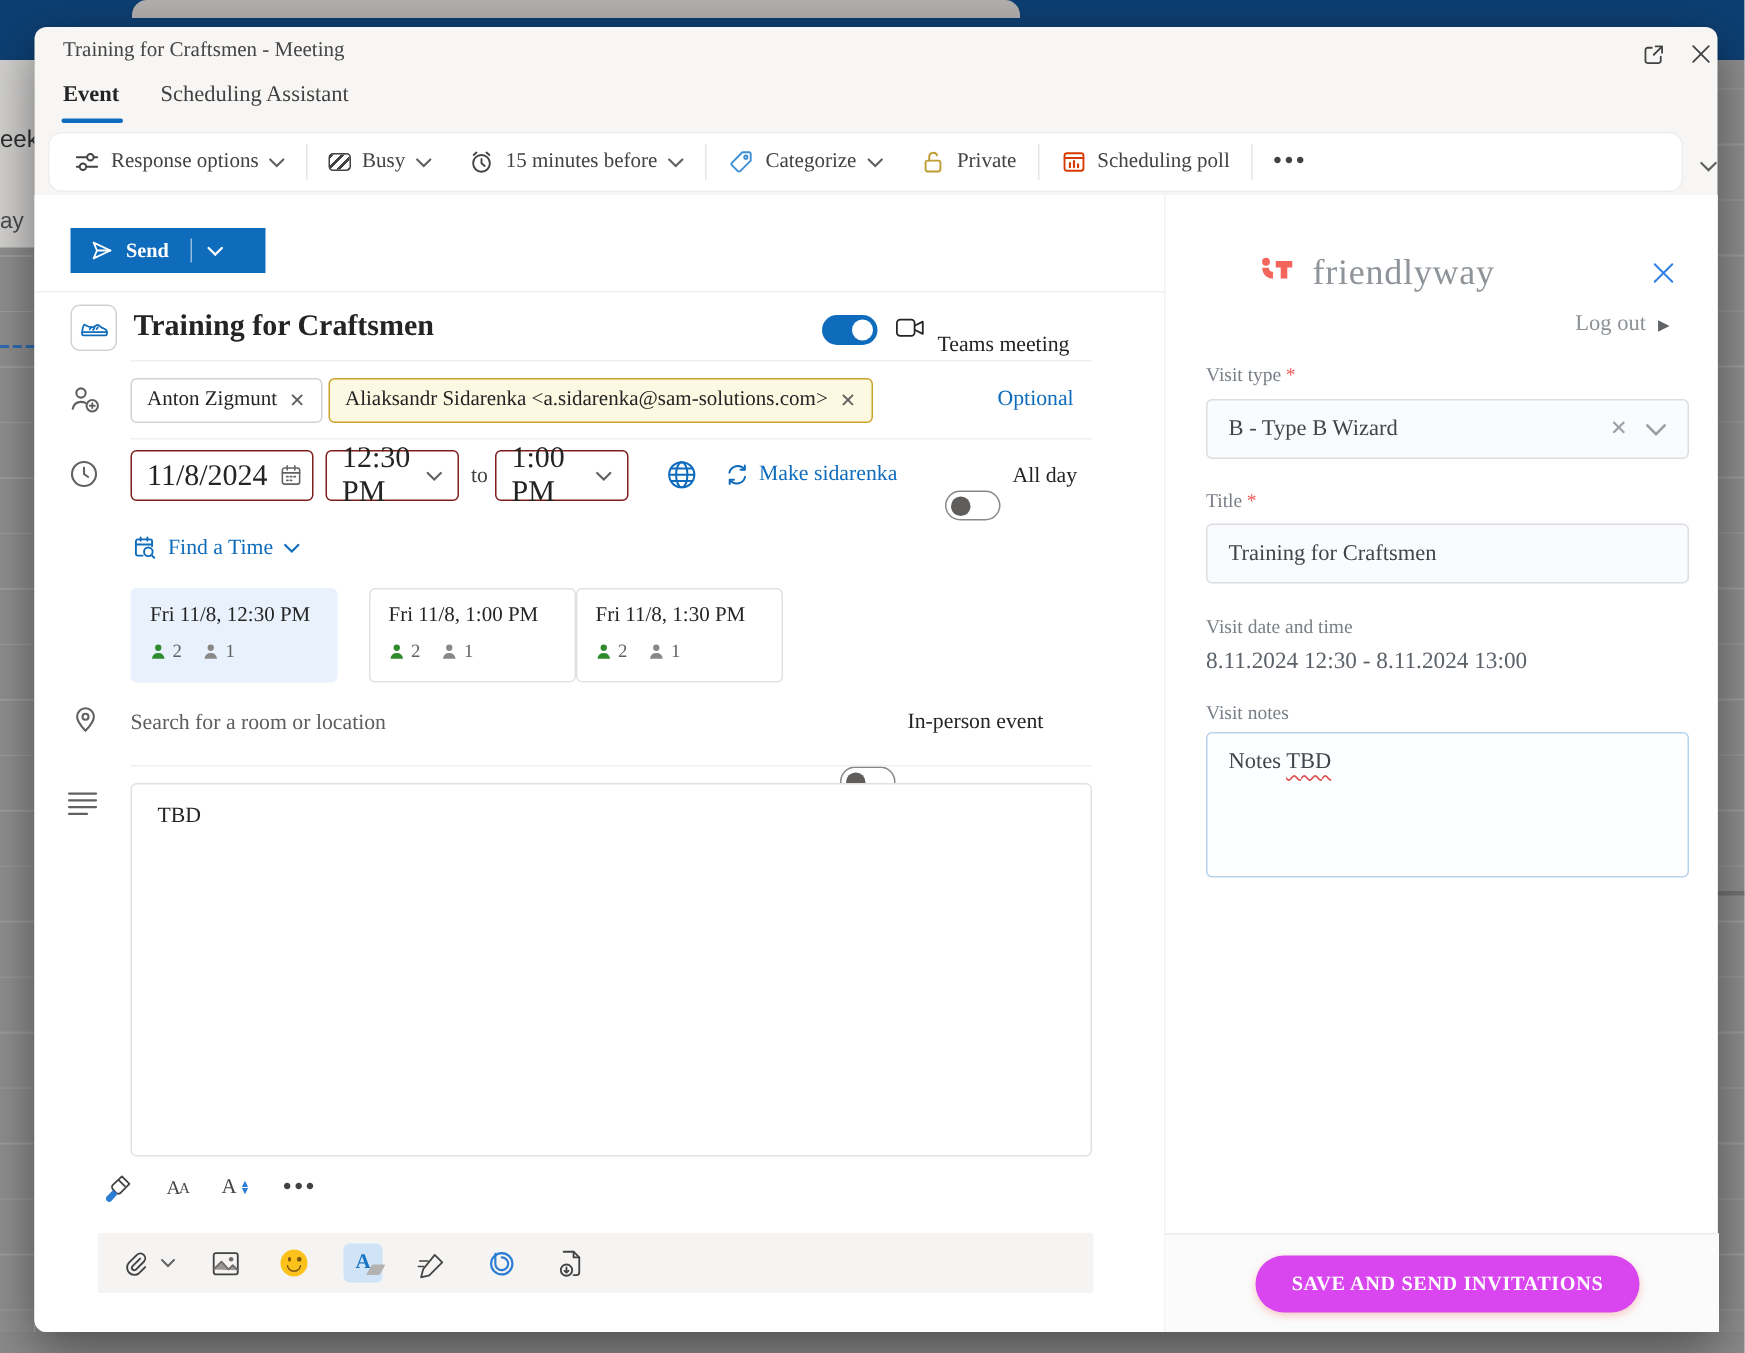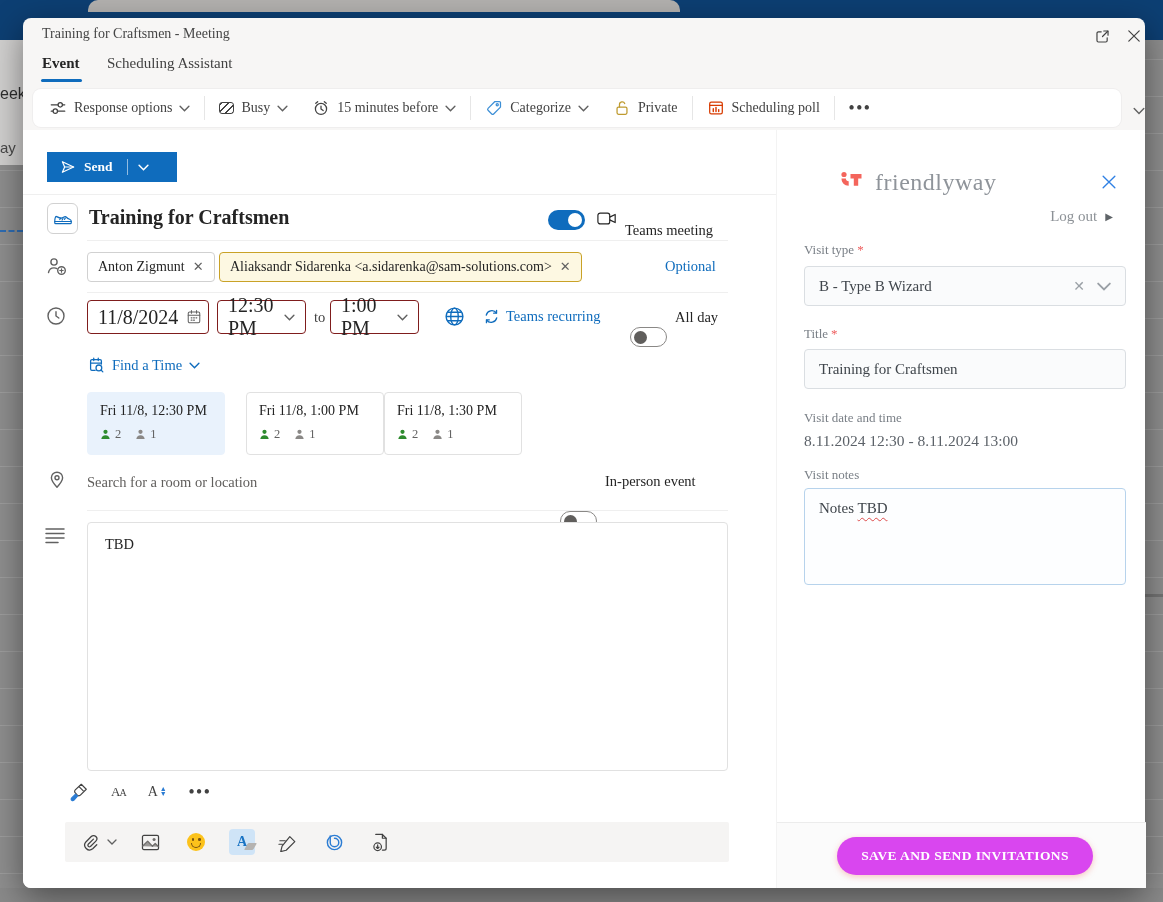--- a/index.html
+++ b/index.html
@@ -364,21 +364,21 @@
       </svg>
     </div>
     <div class="abs" style="left:459px;top:177px">
       <svg width="19" height="19" viewBox="0 0 20 20" fill="none" stroke="#0f6cbd" stroke-width="1.4" stroke-linecap="round" stroke-linejoin="round">
         <path d="M4.5 8.5a6 6 0 0 1 10.6-2.3"></path>
           <path d="M15.3 3.5v3h-3"></path>
         <path d="M15.5 11.5a6 6 0 0 1-10.6 2.3"></path>
           <path d="M4.7 16.5v-3h3"></path>
       </svg>
     </div>
-    <div class="abs link" style="left:483px;top:178px">Teams recurring</div>
+    <div class="abs link" style="left:483px;top:178px">Make sidarenka</div>
     <div class="abs toggle off" style="left:607px;top:177px">
         <span class="knob"></span>
       </div>
     <div class="abs lbl-plain" style="left:652px;top:179px;color:#242424">All day</div>
 
     <div class="abs" style="left:64px;top:226px;display:flex;align-items:center;gap:7px">
       <span>
         <svg width="18" height="18" viewBox="0 0 20 20" fill="none" stroke="#0f6cbd" stroke-width="1.4" stroke-linecap="round" stroke-linejoin="round">
           <path d="M16 9V5.5A1.5 1.5 0 0 0 14.5 4h-9A1.5 1.5 0 0 0 4 5.5v9A1.5 1.5 0 0 0 5.5 16H9"></path>
           <path d="M4 7.8h12M7.5 2.5V5M12.5 2.5V5"></path>

